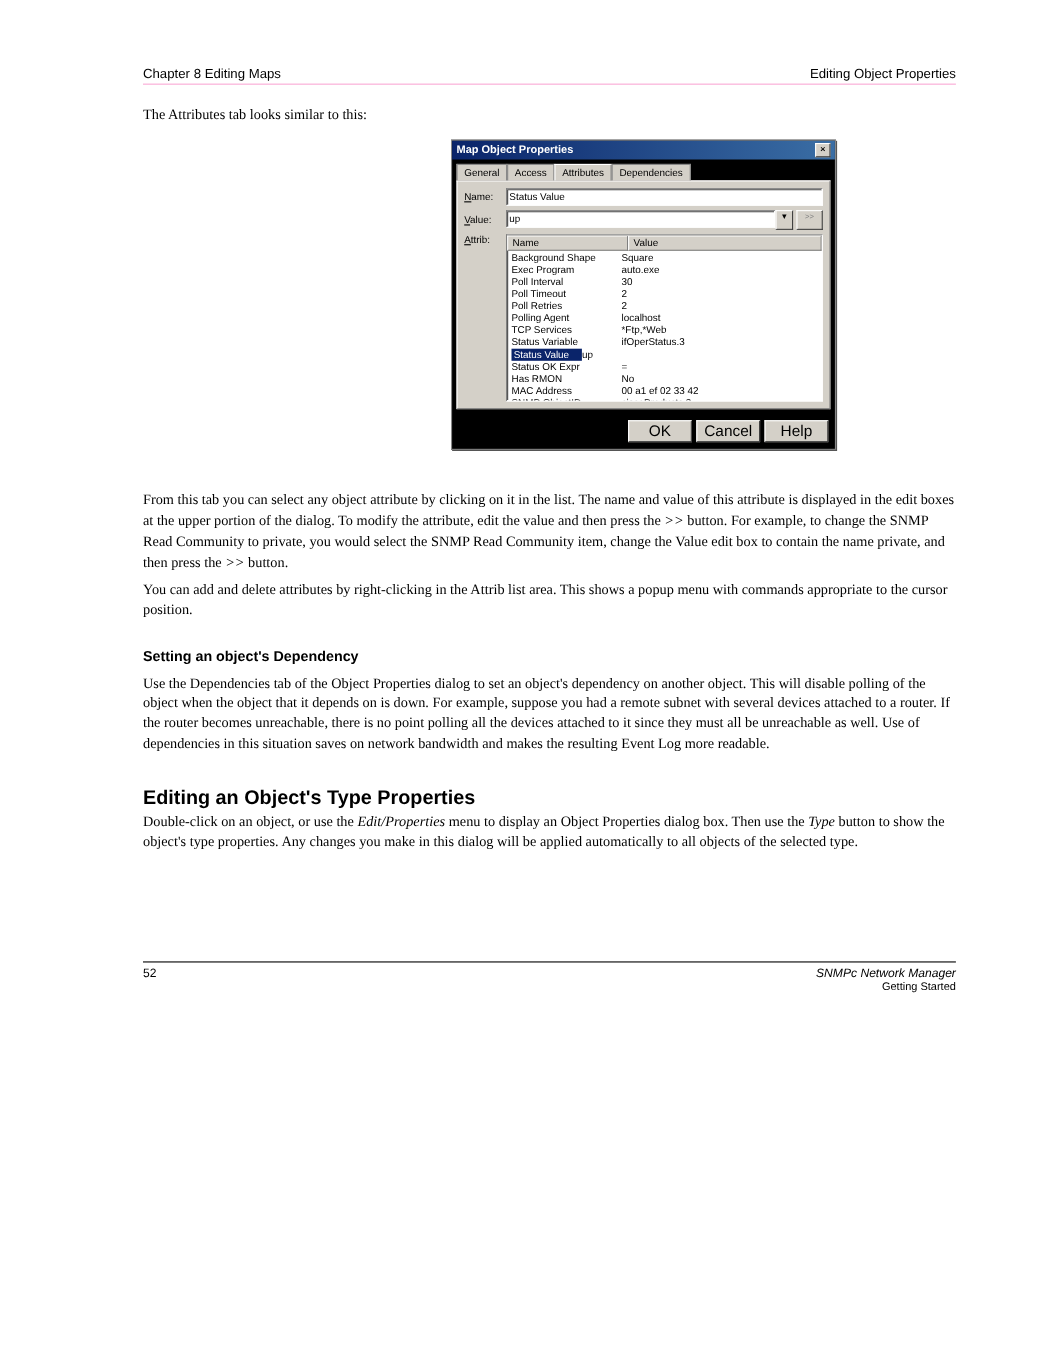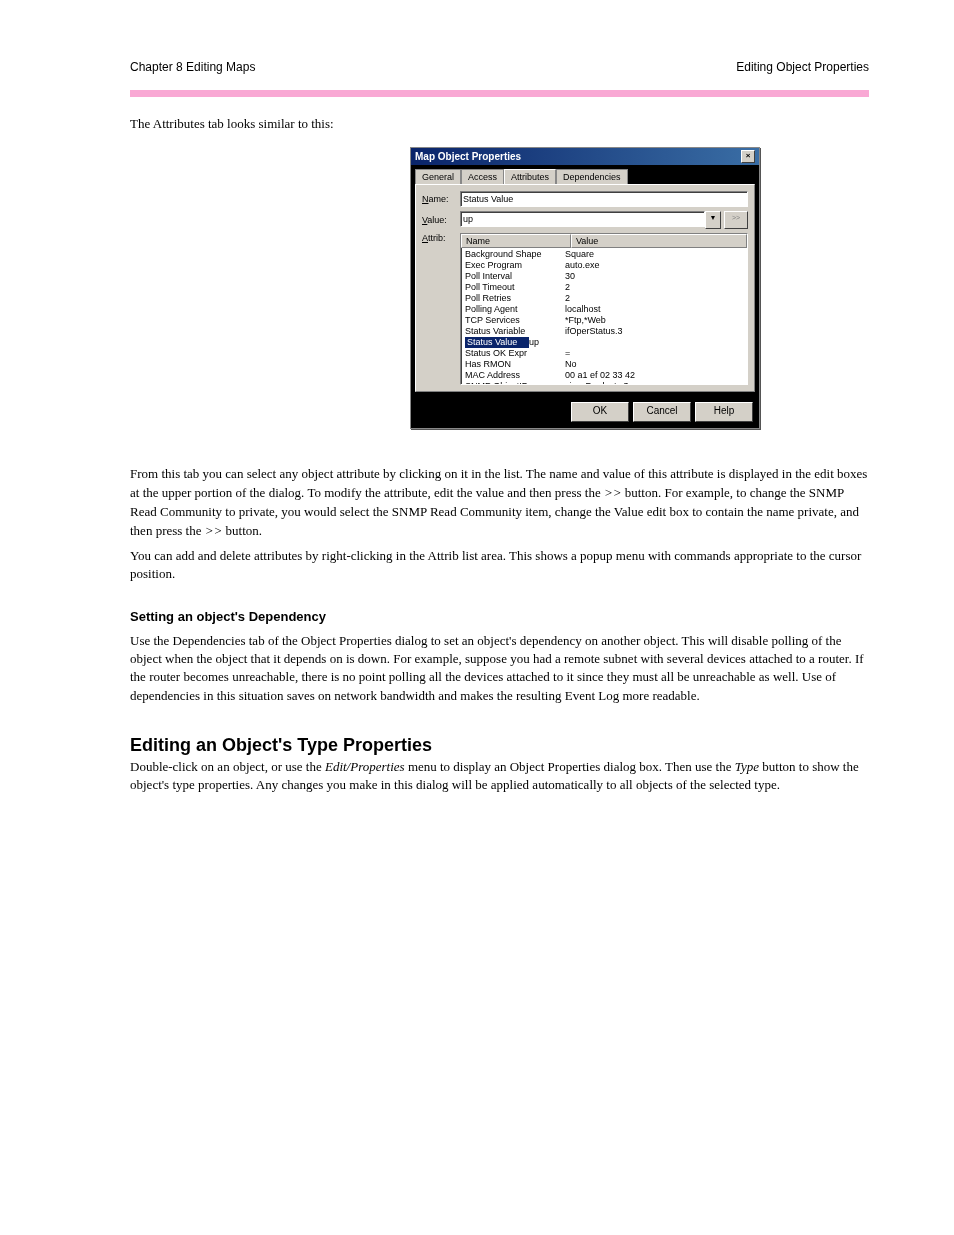--- a/index.html
+++ b/index.html
@@ -6,23 +6,23 @@
     margin: 0;
     background: #fff;
     font-family: "Times New Roman", serif;
     color: #000;
     width: 954px;
   }
   .page {
     padding: 60px 85px 40px 130px;
   }
   .header {
-    border-bottom: 7px solid #f9a8d4;
+    border-bottom: 1px solid #f9a8d4;
     margin-bottom: 18px;
-    padding-bottom: 16px;
+    padding-bottom: 2px;
   }
   .header-row {
     display: flex;
     justify-content: space-between;
     font-family: Arial, sans-serif;
     font-size: 12px;
   }
   .chap-title {
     font-family: Arial, sans-serif;
     font-weight: bold;
@@ -162,21 +162,21 @@
     justify-content:flex-end;
     padding: 6px;
     gap:4px;
   }
   .dlg-btn {
     width: 56px;
     height: 18px;
     background:#d4d0c8;
     border:1px solid #fff;
     border-right-color:#404040; border-bottom-color:#404040;
-    font-size:10px;
+    font-size:14px;
     text-align:center;
     line-height:16px;
   }
   .dlg-btn.default {
     box-shadow: 0 0 0 1px #000;
   }
   h3.step {
     font-family: Arial, sans-serif;
     font-size: 13px;
     font-weight: bold;
@@ -318,14 +318,21 @@
   <p class="body-text">You can add and delete attributes by right-clicking in the Attrib list area. This shows a popup menu with commands appropriate to the cursor position.</p>
 
   <h3 class="step">Setting an object's Dependency</h3>
   <p class="body-text">Use the Dependencies tab of the Object Properties dialog to set an object's dependency on another object. This will disable polling of the object when the object that it depends on is down. For example, suppose you had a remote subnet with several devices attached to a router. If the router becomes unreachable, there is no point polling all the devices attached to it since they must all be unreachable as well. Use of dependencies in this situation saves on network bandwidth and makes the resulting Event Log more readable.</p>
 
   <h2 class="sec">Editing an Object's Type Properties</h2>
   <p class="body-text">
     <span>Double-click on an object, or use the </span><i><span>Edit/Properties</span></i><span> menu to display an Object Properties dialog box. Then use the </span><i><span>Type</span></i><span> button to show the object's type properties. Any changes you make in this dialog will be applied automatically to all objects of the selected type.</span>
   </p>
 
+  <div class="footer">
+    <span>52</span>
+    <span class="foot-right">
+      <span>SNMPc Network Manager</span><br>
+      <span class="small">Getting Started</span>
+    </span>
+  </div>
 
 </div>
 
 </body></html>

